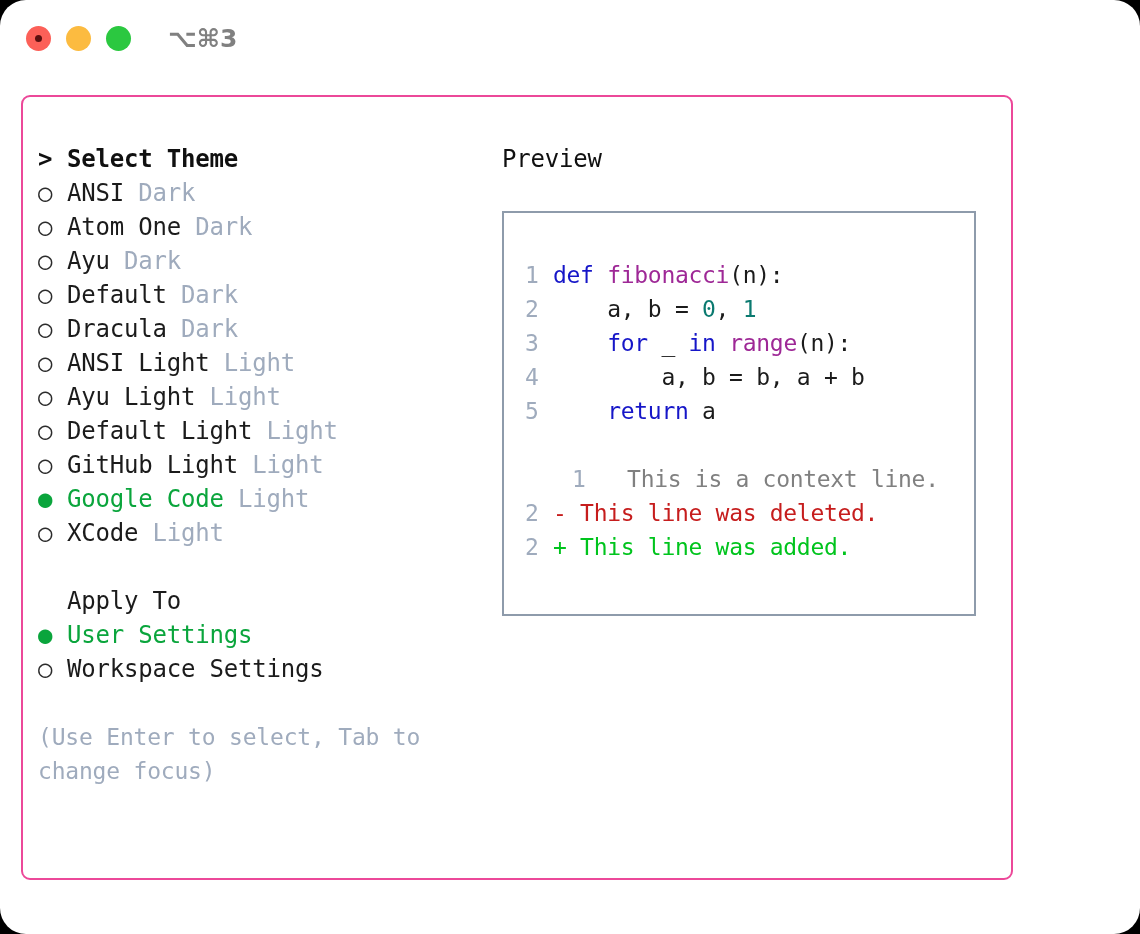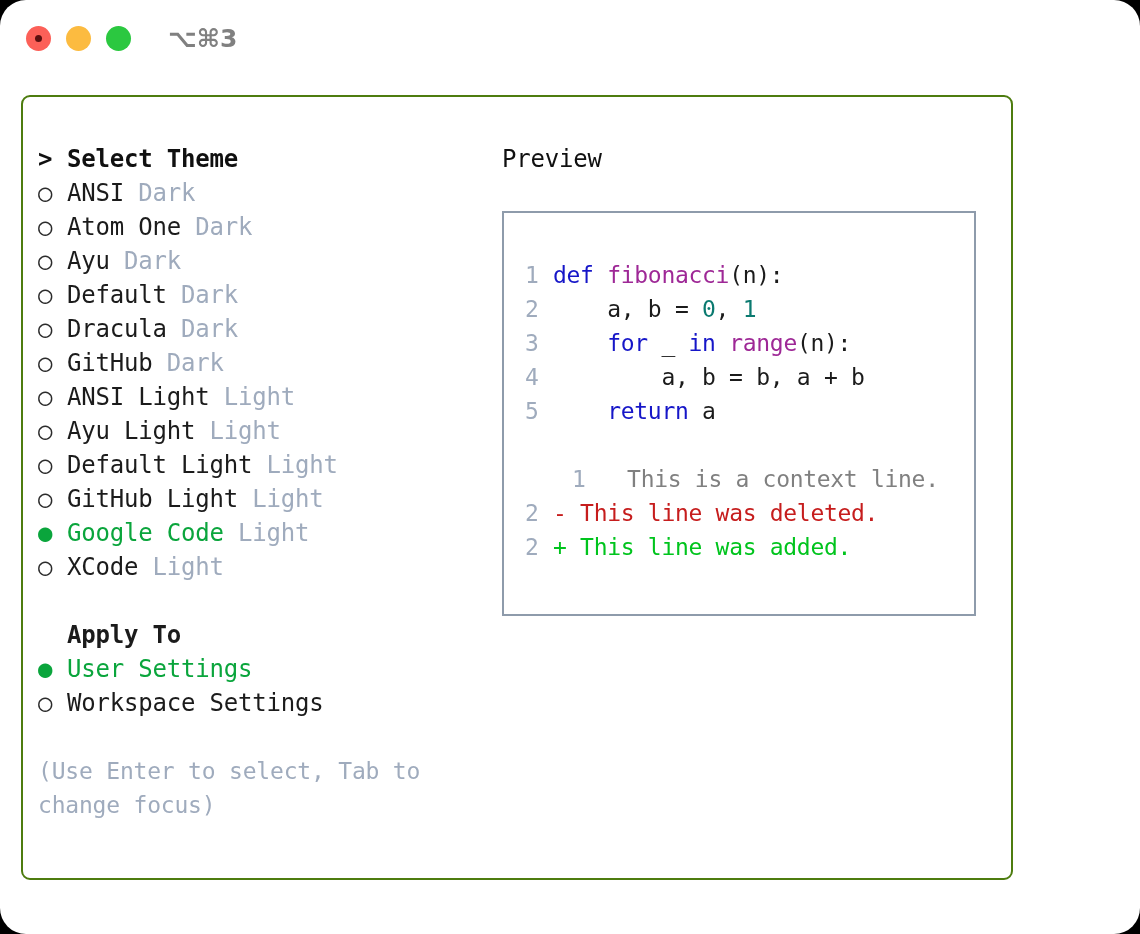--- a/index.html
+++ b/index.html
@@ -73,21 +73,21 @@
     white-space: nowrap;
   }
 
   
   .panel {
     position: absolute;
     left: 21px;
     top: 95px;
     width: 992px;
     height: 785px;
-    border: 2px solid #4d7c0f;
+    border: 2px solid #ec4899;
     border-radius: 9px;
     box-sizing: border-box;
     background: #ffffff;
   }
 
   .columns {
     position: absolute;
     left: 0; top: 0;
     width: 100%;
     height: 100%;
@@ -108,21 +108,21 @@
     line-height: 34px;
     height: 34px;
     white-space: nowrap;
     letter-spacing: -0.2px;
   }
   .section-title .caret {
     display: inline-block;
     width: 29px;
   }
   .section-title.plain {
-    font-weight: bold;
+    font-weight: normal;
     color: #1b1b1b;
   }
   .section-title.plain .caret {
     display: inline-block;
     width: 29px;
   }
 
   .opt-row {
     font-size: 24px;
     line-height: 34px;
@@ -225,21 +225,20 @@
         <div class="section-title">
           <span class="caret">&gt;</span><span>Select Theme</span>
         </div>
 
         <div id="theme-list">
             <div class="opt-row"><span class="bullet">○</span><span class="opt-label">ANSI</span><span> </span><span class="opt-badge">Dark</span></div>
             <div class="opt-row"><span class="bullet">○</span><span class="opt-label">Atom One</span><span> </span><span class="opt-badge">Dark</span></div>
             <div class="opt-row"><span class="bullet">○</span><span class="opt-label">Ayu</span><span> </span><span class="opt-badge">Dark</span></div>
             <div class="opt-row"><span class="bullet">○</span><span class="opt-label">Default</span><span> </span><span class="opt-badge">Dark</span></div>
             <div class="opt-row"><span class="bullet">○</span><span class="opt-label">Dracula</span><span> </span><span class="opt-badge">Dark</span></div>
-            <div class="opt-row"><span class="bullet">○</span><span class="opt-label">GitHub</span><span> </span><span class="opt-badge">Dark</span></div>
             <div class="opt-row"><span class="bullet">○</span><span class="opt-label">ANSI Light</span><span> </span><span class="opt-badge">Light</span></div>
             <div class="opt-row"><span class="bullet">○</span><span class="opt-label">Ayu Light</span><span> </span><span class="opt-badge">Light</span></div>
             <div class="opt-row"><span class="bullet">○</span><span class="opt-label">Default Light</span><span> </span><span class="opt-badge">Light</span></div>
             <div class="opt-row"><span class="bullet">○</span><span class="opt-label">GitHub Light</span><span> </span><span class="opt-badge">Light</span></div>
             <div class="opt-row selected"><span class="bullet sel">●</span><span class="opt-label">Google Code</span><span> </span><span class="opt-badge">Light</span></div>
             <div class="opt-row"><span class="bullet">○</span><span class="opt-label">XCode</span><span> </span><span class="opt-badge">Light</span></div>
           </div>
 
         <div class="spacer-sm"></div>
 

